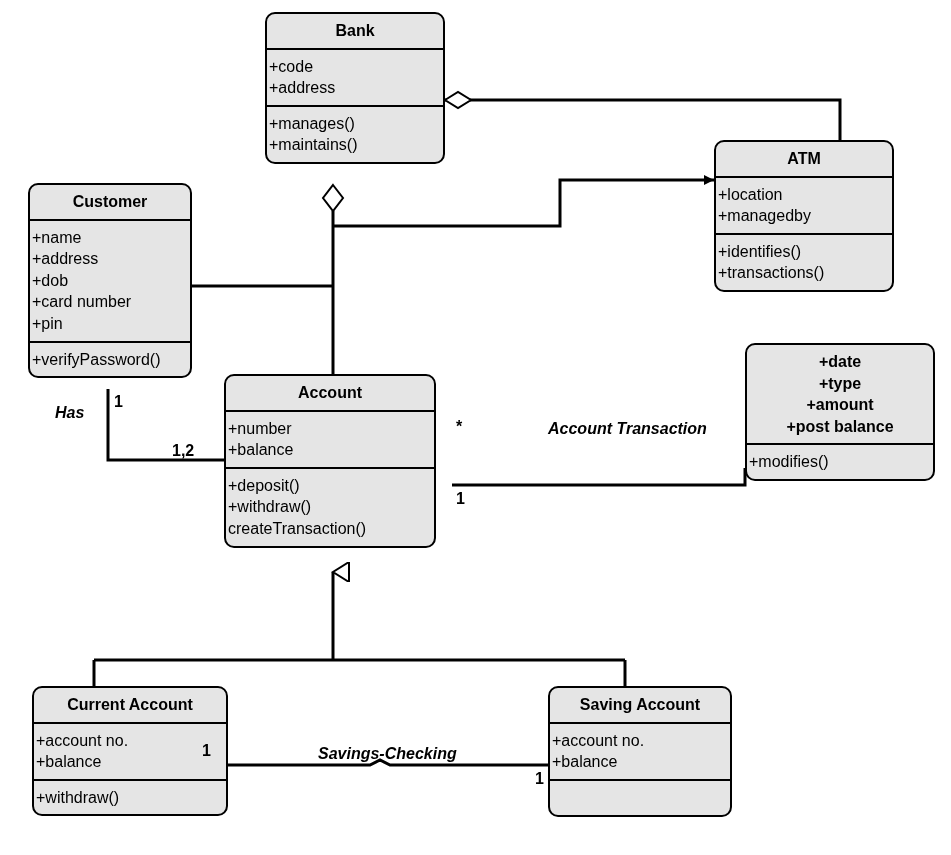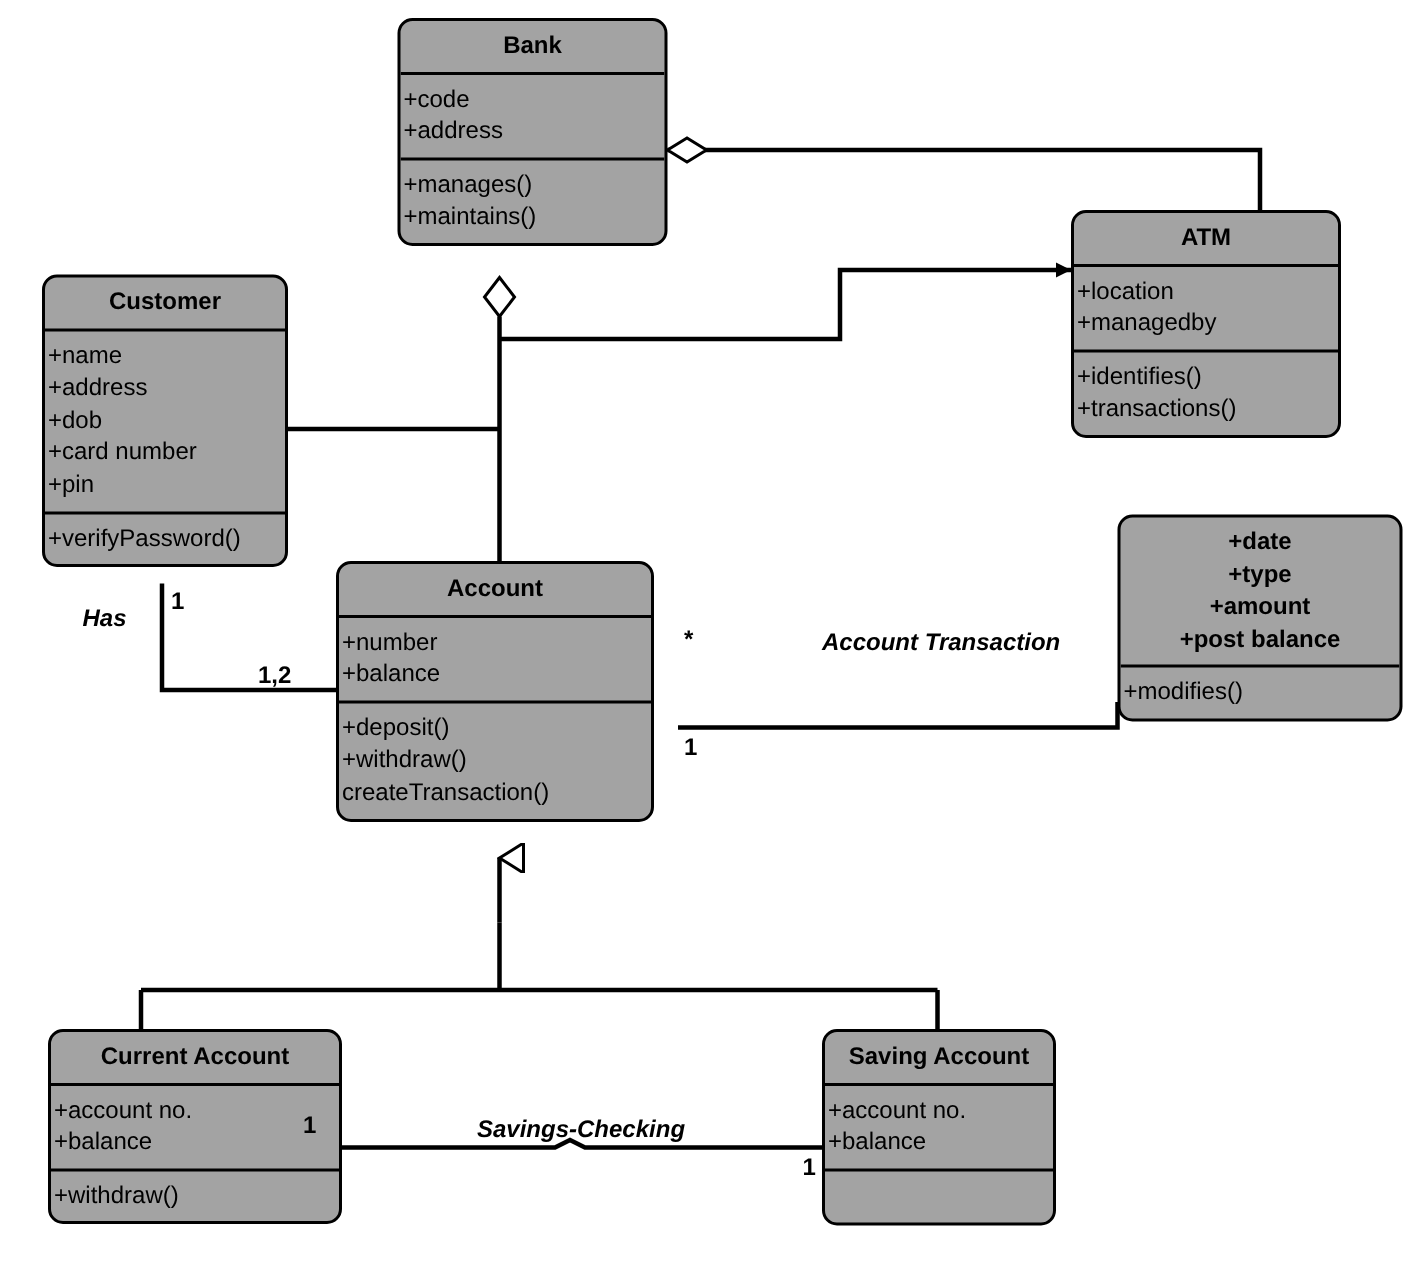--- a/index.html
+++ b/index.html
@@ -1,19 +1,19 @@
 <!DOCTYPE html>
 <html><head>
 <meta charset="utf-8">
 <style>
   html,body{margin:0;padding:0;background:#fff;font-family:Arial,Helvetica,sans-serif}
   .stage{position:relative;width:951px;height:855px}
   svg.connectors{position:absolute;left:0;top:0;pointer-events:none}
   .class-box{
-    position:absolute;background:#a3a3a3;border:2.5px solid #000;border-radius:10px;
+    position:absolute;background:#e5e5e5;border:2.5px solid #000;border-radius:10px;
     box-sizing:border-box;display:flex;flex-direction:column;overflow:hidden;
   }
   .compartment{border-top:2.5px solid #000;padding:6px 2px;font-size:16px;line-height:1.35;min-height:10px}
   .compartment:first-child{border-top:none;font-weight:bold;text-align:center;padding:6px 4px}
   .attr-row,.op-row{white-space:pre}
   .assoc-label{
     position:absolute;font-style:italic;font-weight:bold;font-size:16px;
     pointer-events:none
   }
   .mult-label{
@@ -143,21 +143,21 @@
     <div class="compartment">Current Account</div>
     <div class="compartment">
       <div class="attr-row">+account no.</div>
       <div class="attr-row">+balance</div>
     </div>
     <div class="compartment">
       <div class="op-row">+withdraw()</div>
     </div>
   </div>
 
-  <div class="class-box" style="left:548px;top:686px;width:156px">
+  <div class="class-box" style="left:548px;top:686px;width:184px">
     <div class="compartment">Saving Account</div>
     <div class="compartment">
       <div class="attr-row">+account no.</div>
       <div class="attr-row">+balance</div>
     </div>
     <div class="compartment" style="min-height:22px"></div>
   </div>
 
   <div class="assoc-label" style="left:55px;top:404px">Has</div>
   <div class="assoc-label" style="left:548px;top:420px">Account Transaction</div>

